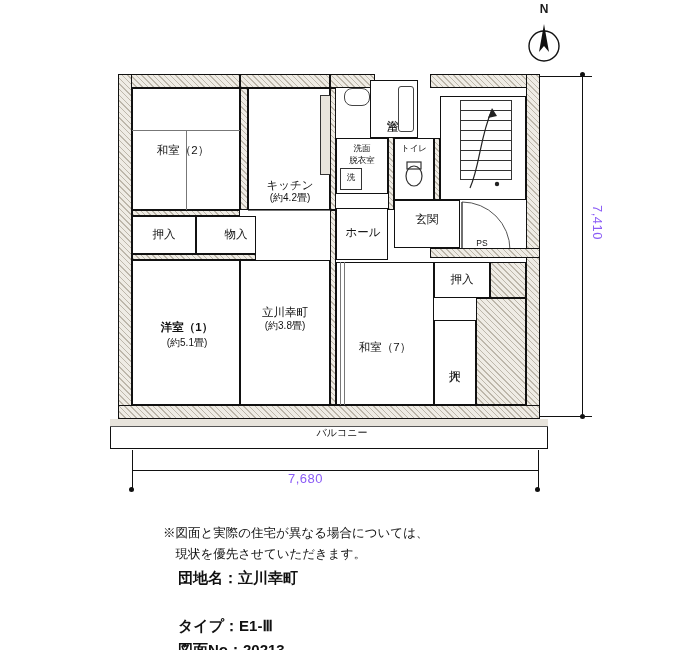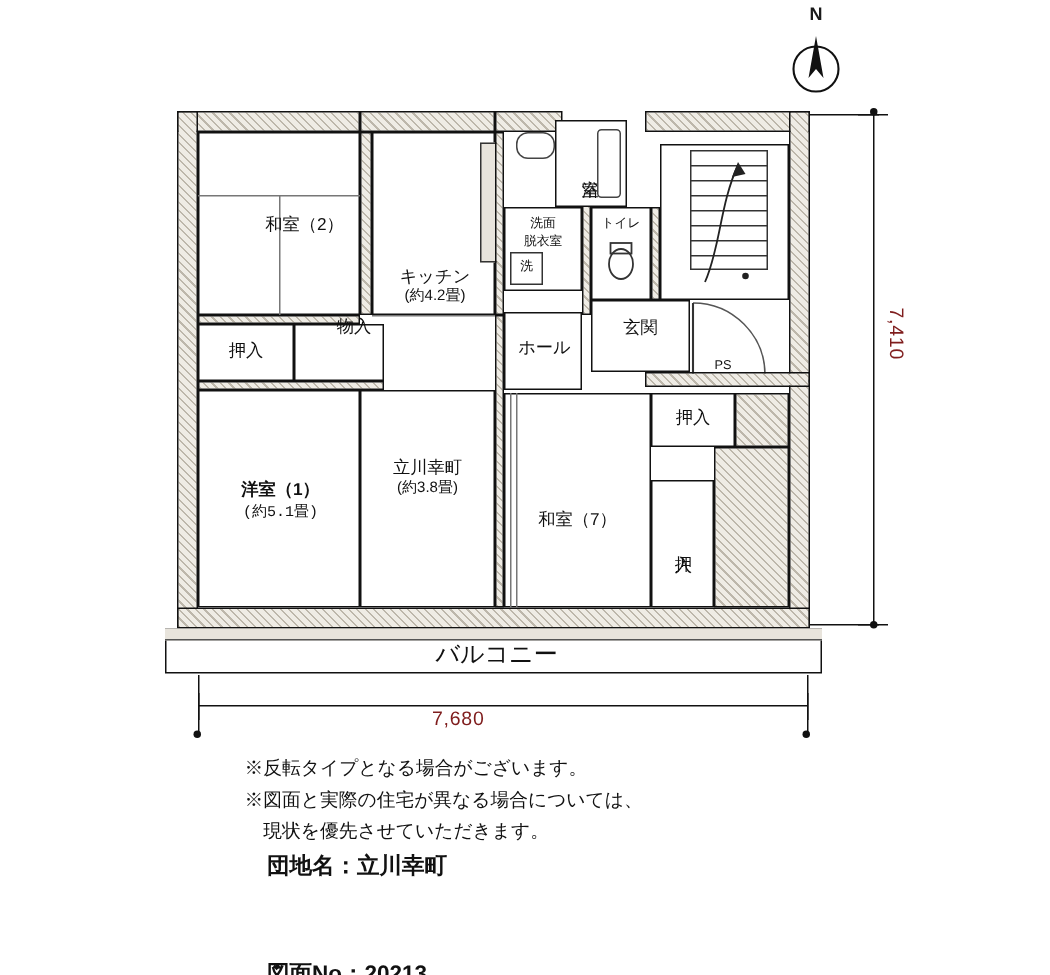--- a/index.html
+++ b/index.html
@@ -80,21 +80,21 @@
   }
   .dot {
     position: absolute;
     width: 5px; height: 5px;
     border-radius: 50%;
     background: #111;
   }
   .dim-text {
     position: absolute;
     font-size: 13px;
-    color: #7f1d1d;
+    color: #8b5cf6;
     letter-spacing: .5px;
     text-align: right;
   }
   .dim-text.vertical {
     writing-mode: vertical-rl;
     text-orientation: mixed;
   }
 
   
   .notes {
@@ -162,40 +162,40 @@
 
   <div class="abs wall-hatch" style="left:526px; top:74px; width:14px; height:180px;"></div>
   <div class="abs wall-hatch" style="left:526px; top:254px; width:14px; height:165px;"></div>
 
   <div class="abs wall-hatch" style="left:118px; top:405px; width:422px; height:14px;"></div>
 
   <div class="abs room" style="left:132px; top:88px; width:108px; height:122px;"></div>
 
   <div class="slide-line" style="left:132px; top:130px; width:108px;"></div>
   <div class="vline" style="left:186px; top:130px; height:80px;"></div>
-  <div class="lbl" style="left:168px; top:143px; width:70px;">和室（2）</div>
+  <div class="lbl" style="left:148px; top:143px; width:70px;">和室（2）</div>
 
   <div class="abs wall-hatch" style="left:240px; top:88px; width:8px; height:122px;"></div>
 
   <div class="abs room" style="left:248px; top:88px; width:82px; height:122px;"></div>
   <div class="lbl" style="left:252px; top:178px; width:76px;text-align:center;">キッチン</div>
   <div class="lbl small" style="left:252px; top:192px; width:76px;">(約4.2畳)</div>
 
   <div class="abs" style="left:320px; top:95px; width:14px; height:80px; background:#e8e4dc; border:1.2px solid #333; box-sizing:border-box;"></div>
 
   <div class="abs wall-hatch" style="left:132px; top:210px; width:108px; height:6px;"></div>
   <div class="abs room" style="left:132px; top:216px; width:64px; height:38px;"></div>
   <div class="lbl" style="left:134px; top:227px; width:60px;">押入</div>
   <div class="abs room" style="left:196px; top:216px; width:60px; height:38px;"></div>
-  <div class="lbl" style="left:198px; top:211px; width:76px;">物入</div>
+  <div class="lbl" style="left:198px; top:227px; width:76px;">物入</div>
   <div class="abs wall-hatch" style="left:132px; top:254px; width:124px; height:6px;"></div>
 
   <div class="abs room" style="left:132px; top:260px; width:108px; height:145px;"></div>
   <div class="lbl" style="left:140px; top:320px; width:94px;font-weight:bold;">洋室（1）</div>
-  <div class="lbl small" style="left:140px; top:337px; width:94px;font-family:Liberation Mono, monospace;">(約5.1畳)</div>
+  <div class="lbl small" style="left:140px; top:337px; width:94px;">(約5.1畳)</div>
 
   <div class="abs room" style="left:240px; top:260px; width:90px; height:145px;"></div>
   <div class="lbl" style="left:240px; top:305px; width:90px;">立川幸町</div>
   <div class="lbl small" style="left:240px; top:320px; width:90px;">(約3.8畳)</div>
 
   <div class="slide-line" style="left:248px; top:210px; width:82px;"></div>
 
   <div class="abs wall-hatch" style="left:330px; top:88px; width:6px; height:122px;"></div>
   <div class="abs room" style="left:336px; top:208px; width:52px; height:52px;"></div>
   <div class="lbl" style="left:334px; top:225px; width:58px;">ホール</div>
@@ -260,44 +260,46 @@
   <div class="abs room" style="left:434px; top:320px; width:42px; height:85px;"></div>
   <div class="lbl vert" style="left:448px; top:333px; height:56px;"><span>押</span><span>入</span></div>
   <div class="abs wall-hatch" style="left:476px; top:298px; width:50px; height:107px;"></div>
   <div class="abs wall-hatch" style="left:490px; top:262px; width:36px; height:36px;"></div>
 
   <div class="vline" style="left:340px; top:262px; height:143px;"></div>
   <div class="vline" style="left:344px; top:262px; height:143px;"></div>
 
   <div class="abs" style="left:110px; top:419px; width:438px; height:30px; border:1.2px solid #111; box-sizing:border-box; background:#fff;"></div>
   <div class="abs" style="left:110px; top:419px; width:438px; height:8px; background:#e8e4dc; border-bottom:1px solid #555; box-sizing:border-box;"></div>
-  <div class="lbl" style="left:251px; top:427px; width:160px; font-size:16px;">バルコニー</div>
+  <div class="lbl" style="left:262px; top:427px; width:160px; font-size:10px;">バルコニー</div>
 
   <div class="dot" style="left:580px; top:72px;"></div>
   <div class="dot" style="left:580px; top:414px;"></div>
   <div class="dimline-v" style="left:582px; top:76px; height:340px;"></div>
   <div class="tick-h" style="left:572px; top:76px; width:20px;"></div>
   <div class="tick-h" style="left:572px; top:416px; width:20px;"></div>
   <div class="dimline-h" style="left:540px; top:76px; width:46px;"></div>
   <div class="dimline-h" style="left:540px; top:416px; width:46px;"></div>
   <div class="dim-text vertical" style="left:590px; top:205px;">7,410</div>
 
   <div class="dot" style="left:129px; top:487px;"></div>
   <div class="dot" style="left:535px; top:487px;"></div>
   <div class="dimline-h" style="left:132px; top:470px; width:406px;"></div>
   <div class="tick-v" style="left:132px; top:462px; height:18px;"></div>
   <div class="tick-v" style="left:538px; top:462px; height:18px;"></div>
   <div class="dimline-v" style="left:132px; top:450px; height:40px;"></div>
   <div class="dimline-v" style="left:538px; top:450px; height:40px;"></div>
   <div class="dim-text" style="left:288px; top:471px;">7,680</div>
 
-  <div class="notes" style="left:163px; top:503px;">※反転タイプとなる場合がございます。</div>
   <div class="notes" style="left:163px; top:524px;">※図面と実際の住宅が異なる場合については、</div>
   <div class="notes" style="left:163px; top:545px;">　現状を優先させていただきます。</div>
 
   <div class="spec" style="left:178px; top:565px;text-align:right;">
     <span class="k">団地名：</span><span class="v">立川幸町</span>
+  </div>
+  <div class="spec" style="left:178px; top:613px;">
+    <span class="k">タイプ：</span><span class="v">E1-Ⅲ</span>
   </div>
   <div class="spec" style="left:178px; top:637px;">
     <span class="k">図面No：</span><span class="v">20213</span>
   </div>
 
 </div>
 
 </body></html>

